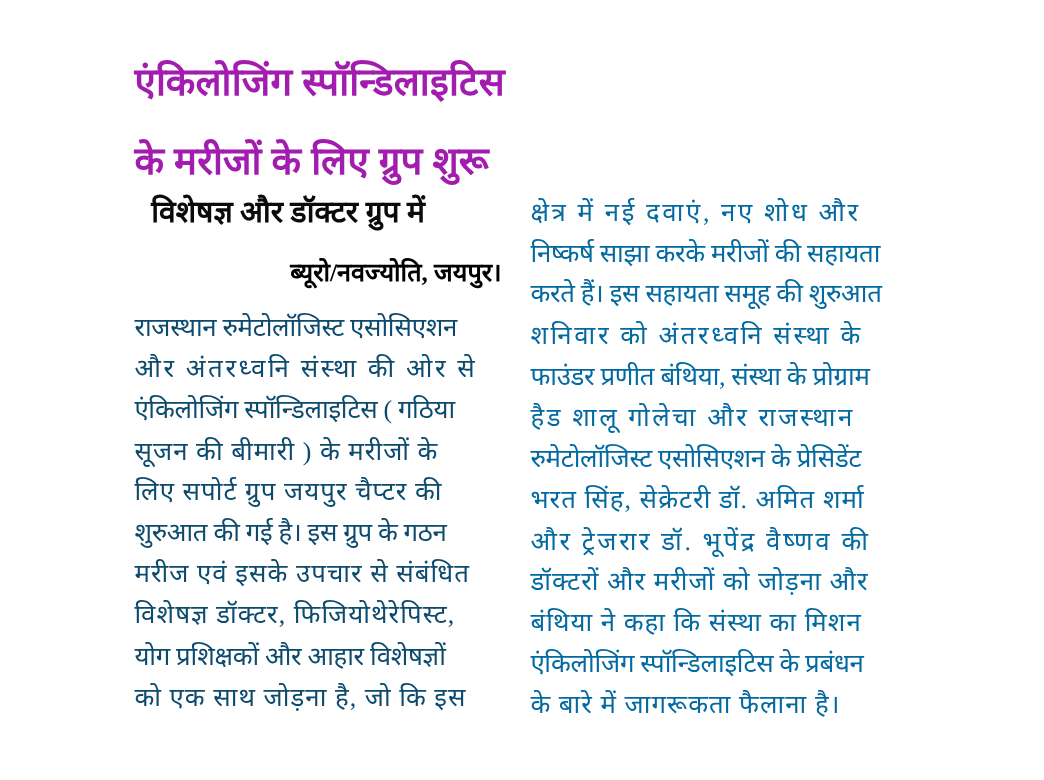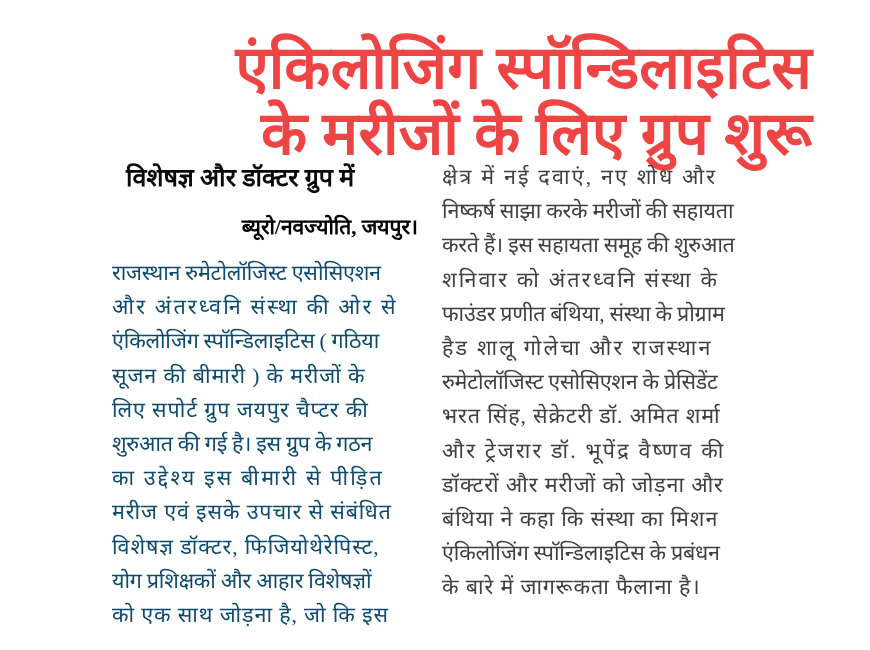--- a/index.html
+++ b/index.html
@@ -31,26 +31,25 @@
     position: absolute;
     left: 112px;
     top: 14px;
     width: 700px;
     text-align: left;
   }
   .headline-line {
     display: block;
     font-family: "Liberation Serif", "DejaVu Serif", serif;
     font-weight: 700;
-    font-size: 60px;
+    font-size: 32px;
     line-height: 66px;
     letter-spacing: 0.2px;
-    color: #ef4444;
+    color: #a21caf;
     white-space: nowrap;
-    text-align: right;
   }
 
   
   .columns {
     position: absolute;
     left: 112px;
     top: 160px;
     width: 660px;
     height: 486px;
   }
@@ -102,21 +101,21 @@
     letter-spacing: 0.9px;
   }
   .body-line.jj {
     letter-spacing: 2.2px;
   }
   .body-line.tight {
     letter-spacing: -0.25px;
   }
 
   .col-right .body-line,
-  .col-right .byline { color: #404040; }
+  .col-right .byline { color: #0369a1; }
 </style>
 </head>
 <body>
 
 <div class="clipping">
 
   <h1 class="headline">
     <span class="headline-line">एंकिलोजिंग स्पॉन्डिलाइटिस</span>
     <span class="headline-line">के मरीजों के लिए ग्रुप शुरू</span>
   </h1>
@@ -131,21 +130,20 @@
 
       <p class="byline">ब्यूरो/नवज्योति,  जयपुर।</p>
 
       <p class="body-paragraph" style="margin:0;">
         <span class="body-line tight">राजस्थान रुमेटोलॉजिस्ट एसोसिएशन</span>
         <span class="body-line jj">और अंतरध्वनि संस्था की ओर से</span>
         <span class="body-line tight">एंकिलोजिंग स्पॉन्डिलाइटिस ( गठिया</span>
         <span class="body-line j">सूजन की बीमारी ) के मरीजों के</span>
         <span class="body-line j">लिए सपोर्ट ग्रुप जयपुर चैप्टर की</span>
         <span class="body-line tight">शुरुआत की गई है। इस ग्रुप के गठन</span>
-        <span class="body-line jj">का उद्देश्य इस बीमारी से पीड़ित</span>
         <span class="body-line j">मरीज एवं इसके उपचार से संबंधित</span>
         <span class="body-line j">विशेषज्ञ डॉक्टर, फिजियोथेरेपिस्ट,</span>
         <span class="body-line tight">योग प्रशिक्षकों और आहार विशेषज्ञों</span>
         <span class="body-line j">को एक साथ जोड़ना है, जो कि इस</span>
       </p>
     </div>
 
     <div class="col col-right">
       <p class="body-paragraph" style="margin:0;">
         <span class="body-line jj">क्षेत्र में नई दवाएं, नए शोध और</span>

